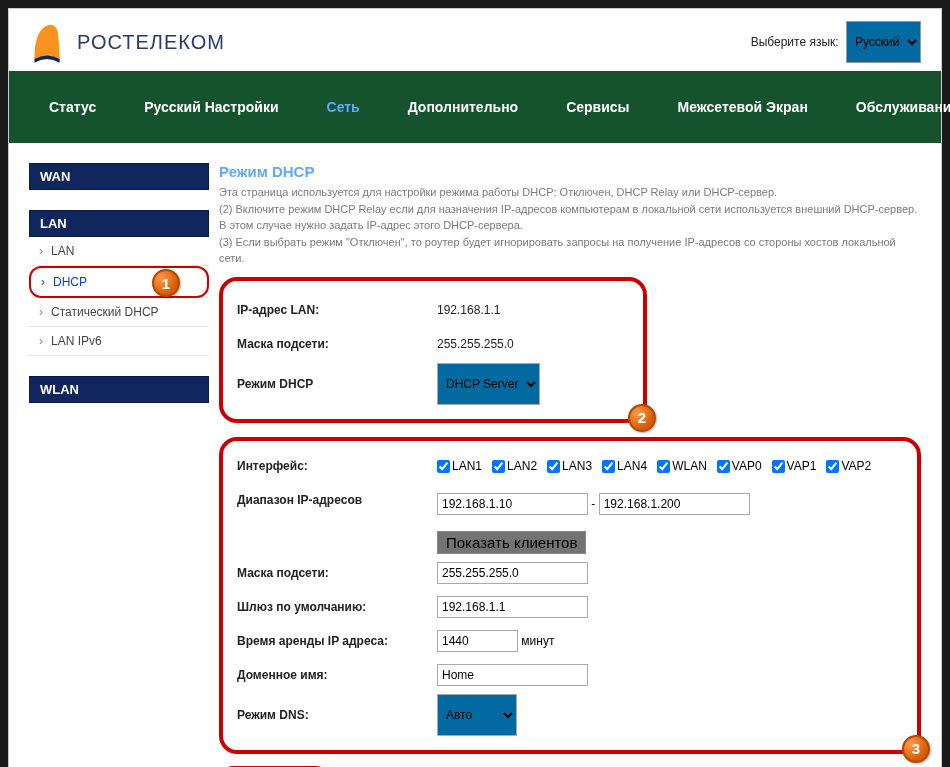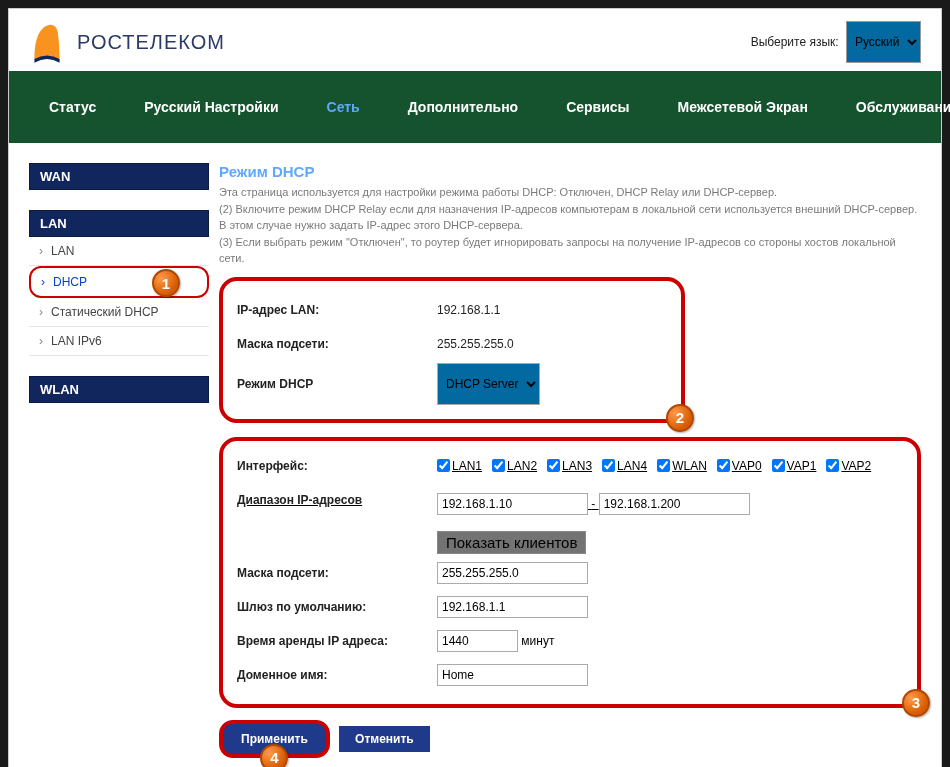--- a/index.html
+++ b/index.html
@@ -18,38 +18,38 @@
   .body { display: flex; padding-top: 20px; }
   .sidebar { width: 200px; padding: 0 0 0 20px; }
   .side-group-head { background: #12265e; color: #fff; font-weight: bold; padding: 5px 10px; font-size: 13px; border: 1px solid #0a1a40; }
   .side-item { padding: 7px 10px 7px 22px; font-size: 12px; color: #444; border-bottom: 1px solid #e5e5e5; cursor: pointer; position: relative; }
   .side-item::before { content: "›"; position: absolute; left: 10px; color: #888; }
   .side-item.active { color: #0b40d0; border: 2px solid #cc0000; border-radius: 12px; background: #fff; }
   .side-item.active::before { color: #0b40d0; }
   .content { flex: 1; padding-right: 20px; padding-left: 10px; }
   .page-title { color: #5fa8ff; font-size: 15px; font-weight: bold; margin-bottom: 4px; }
   .page-desc { color: #7a7a7a; font-size: 11px; line-height: 1.5; margin-bottom: 10px; }
-  .card1 { border: 4px solid #cc0000; border-radius: 18px; padding: 10px 14px; display: inline-block; position: relative; margin-bottom: 14px; width: 466px; }
+  .card1 { border: 4px solid #cc0000; border-radius: 18px; padding: 10px 14px; display: inline-block; position: relative; margin-bottom: 14px; width: 428px; }
   .card2 { border: 4px solid #cc0000; border-radius: 18px; padding: 14px 14px 10px 14px; position: relative; }
   .row { display: flex; align-items: center; min-height: 30px; margin: 4px 0; }
   .row-label { width: 200px; font-size: 12px; color: #222; font-weight: bold; }
   .row-value { font-size: 12px; color: #222; }
   input[type=text] { border: 1px solid #aaa; padding: 3px 4px; font-size: 12px; }
   select { border: 1px solid #aaa; padding: 12px 4px; font-size: 12px; background: #0369a1; }
   .btn-group { margin-top: 12px; }
   .btn { background: #1f3a8a; color: #fff; font-size: 12px; font-weight: bold; padding: 6px 16px; border: none; cursor: pointer; margin-right: 6px; }
   .btn.primary-wrap { border: 4px solid #cc0000; border-radius: 14px; padding: 2px; display: inline-block; position: relative; }
   .btn.primary-wrap .btn { margin: 0; }
   .badge { position: absolute; width: 28px; height: 28px; border-radius: 50%; background: radial-gradient(circle at 30% 30%, #ff9a4a, #d65a00 70%); color: #fff; font-weight: bold; font-size: 15px; display: flex; align-items: center; justify-content: center; border: 2px solid #b04800; box-shadow: 1px 1px 2px rgba(0,0,0,0.3); }
   .badge-1 { left: 152px; top: 269px; }
   .badge-2 { right: -13px; bottom: -13px; }
   .badge-3 { right: -13px; bottom: -13px; }
   .badge-4 { left: 50%; transform: translateX(-50%); bottom: -18px; }
   .ifaces { display: flex; flex-wrap: wrap; gap: 10px; font-size: 12px; align-items: center; }
-  .ifaces label { display: flex; align-items: flex-start; gap: 2px; text-decoration: underline; }
+  .ifaces label { display: flex; align-items: flex-end; gap: 2px; }
   .small-btn { border: 1px solid #888; background: #737373; padding: 2px 8px; font-size: 15px; margin-top: 16px; cursor: pointer; }
   .sidebar-section { margin-bottom: 20px; }
 </style>
 </head>
 <body>
 
 <div class="outer">
 <div class="page">
   <div class="header">
     <div class="logo">
@@ -123,21 +123,21 @@
                 <label><input type="checkbox" checked="" style="">LAN1</label>
                 <label><input type="checkbox" checked="" style="">LAN2</label>
                 <label><input type="checkbox" checked="" style="">LAN3</label>
                 <label><input type="checkbox" checked="" style="">LAN4</label>
                 <label><input type="checkbox" checked="" style="">WLAN</label>
                 <label><input type="checkbox" checked="" style="">VAP0</label>
                 <label><input type="checkbox" checked="" style="">VAP1</label>
                 <label><input type="checkbox" checked="" style="">VAP2</label>
               </div>
         </div>
-        <div class="row" style="align-items:flex-start;text-decoration:underline;">
+        <div class="row" style="align-items:flex-start;">
           <div class="row-label">Диапазон IP-адресов</div>
           <div>
             <input type="text" size="18" value="192.168.1.10" style="">
             <span> - </span>
             <input type="text" size="18" value="192.168.1.200" style=""><br>
             <button class="small-btn">Показать клиентов</button>
           </div>
         </div>
         <div class="row">
               <div class="row-label">Маска подсети:</div>
@@ -148,20 +148,24 @@
               <div><input type="text" size="18" value="192.168.1.1" style=""></div>
             </div>
         <div class="row">
               <div class="row-label">Время аренды IP адреса:</div>
               <div><input type="text" size="8" value="1440" style=""> <span>минут</span></div>
             </div>
         <div class="row">
               <div class="row-label">Доменное имя:</div>
               <div><input type="text" size="18" value="Home" style=""></div>
             </div>
+        <div class="row">
+              <div class="row-label">Режим DNS:</div>
+              <div><select style="width:80px;"><option>Авто</option></select></div>
+            </div>
         <div class="badge badge-3">3</div>
       </div>
 
       <div class="btn-group">
         <span class="btn primary-wrap">
           <button class="btn">Применить</button>
           <div class="badge badge-4">4</div>
         </span>
         <button class="btn">Отменить</button>
       </div>

